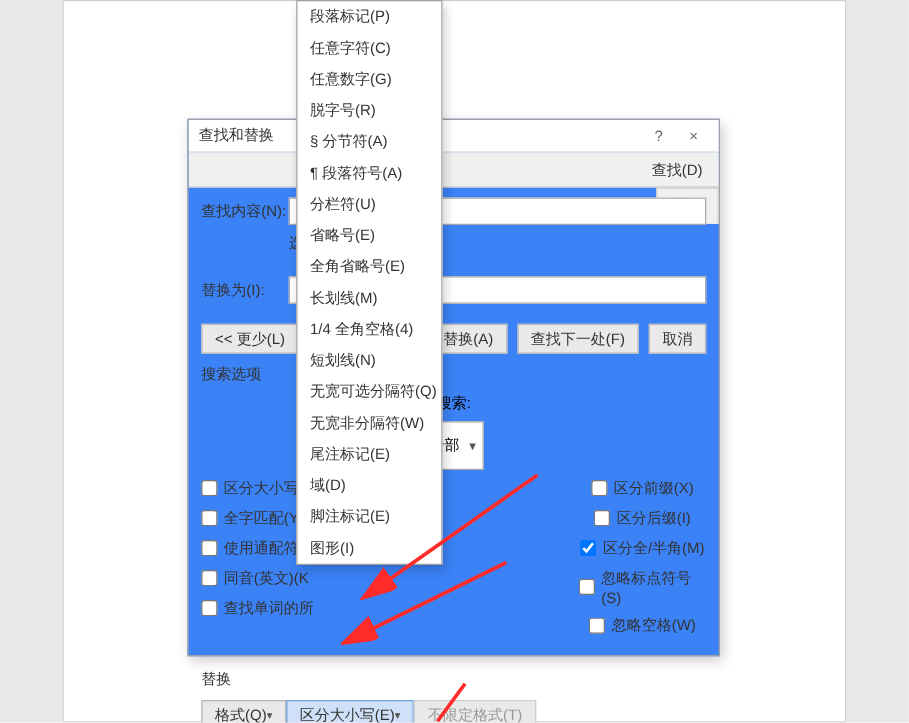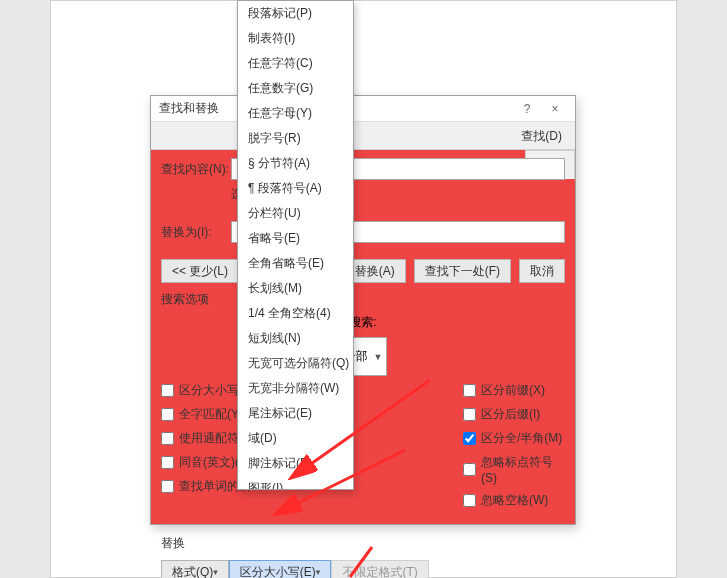--- a/index.html
+++ b/index.html
@@ -15,21 +15,21 @@
     .doc-bg {
       position: absolute;
       left: 50px; top: 0; right: 50px; bottom: 0;
       background: #fff;
       border: 1px solid #d0d0d0;
     }
     .dialog {
       position: absolute;
       left: 150px; top: 95px;
       width: 426px; height: 430px;
-      background: #ef4444;
+      background: #3b82f6;
       border: 1px solid #a0a0a0;
       box-shadow: 2px 4px 10px rgba(0,0,0,.2);
     }
     .titlebar {
       height: 26px;
       display: flex;
       align-items: center;
       padding: 0 6px 0 8px;
       background: #fff;
       border-bottom: 1px solid #e0e0e0;
@@ -195,21 +195,21 @@
           </label>
         <label class="chk">
             <input type="checkbox" style="">
             <span>同音(英文)(K</span>
           </label>
         <label class="chk">
             <input type="checkbox" style="">
             <span>查找单词的所</span>
           </label>
       </div>
-      <div class="check-col" style="margin-left:70px;">
+      <div class="check-col" style="margin-left:70px;align-items:center;">
         <label class="chk">
             <input type="checkbox" style="">
             <span>区分前缀(X)</span>
           </label>
         <label class="chk">
             <input type="checkbox" style="">
             <span>区分后缀(I)</span>
           </label>
         <label class="chk">
             <input type="checkbox" checked="" style="">
@@ -230,24 +230,22 @@
     <div class="footer-btns">
       <div class="btn dropdown-btn">格式(Q)</div>
       <div class="btn dropdown-btn" style="background:#cfe1f9;border-color:#6fa3e0;">区分大小写(E)</div>
       <div class="btn disabled">不限定格式(T)</div>
     </div>
   </div>
 </div>
 
 <div class="menu" id="special-menu">
     <div class="menu-item">段落标记(P)</div>
-    <div class="menu-item">制表符(I)</div>
     <div class="menu-item">任意字符(C)</div>
     <div class="menu-item">任意数字(G)</div>
-    <div class="menu-item">任意字母(Y)</div>
     <div class="menu-item">脱字号(R)</div>
     <div class="menu-item">§ 分节符(A)</div>
     <div class="menu-item">¶ 段落符号(A)</div>
     <div class="menu-item">分栏符(U)</div>
     <div class="menu-item">省略号(E)</div>
     <div class="menu-item">全角省略号(E)</div>
     <div class="menu-item">长划线(M)</div>
     <div class="menu-item">1/4 全角空格(4)</div>
     <div class="menu-item">短划线(N)</div>
     <div class="menu-item">无宽可选分隔符(Q)</div>

